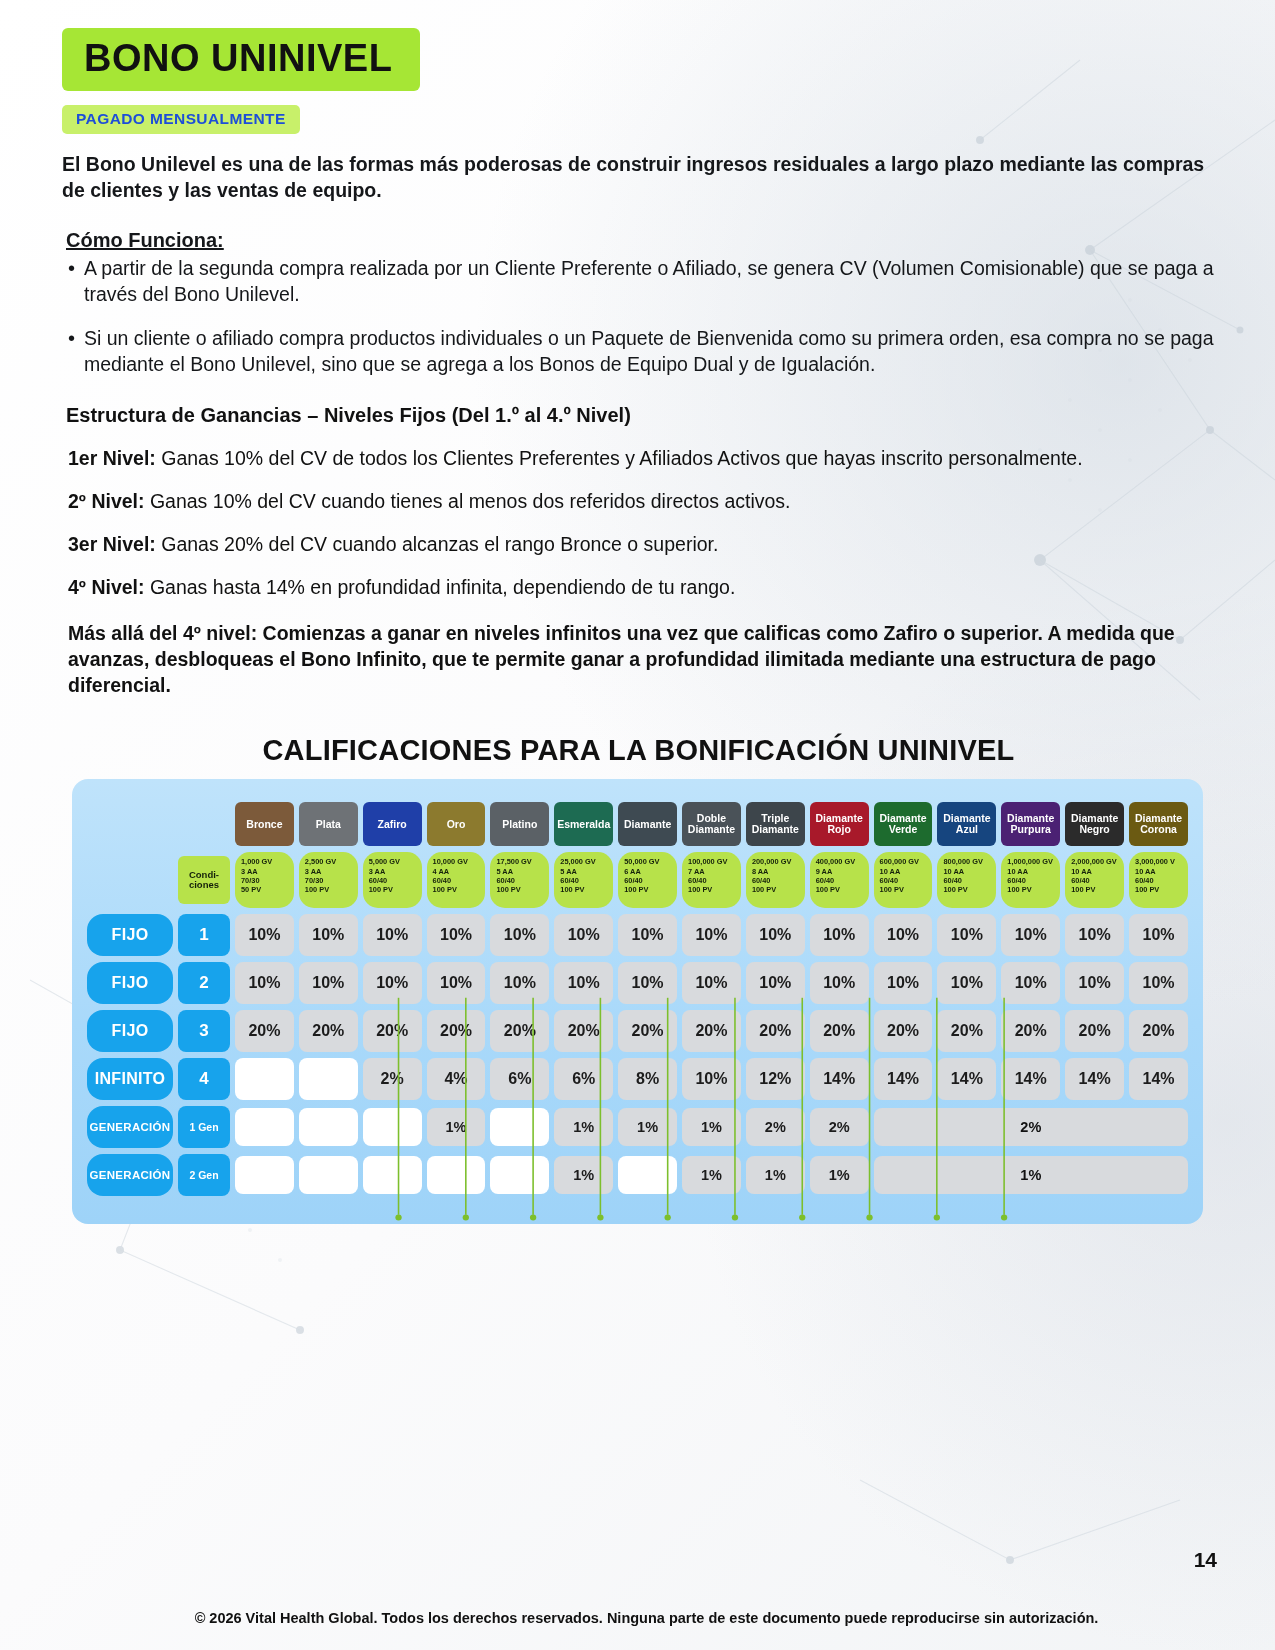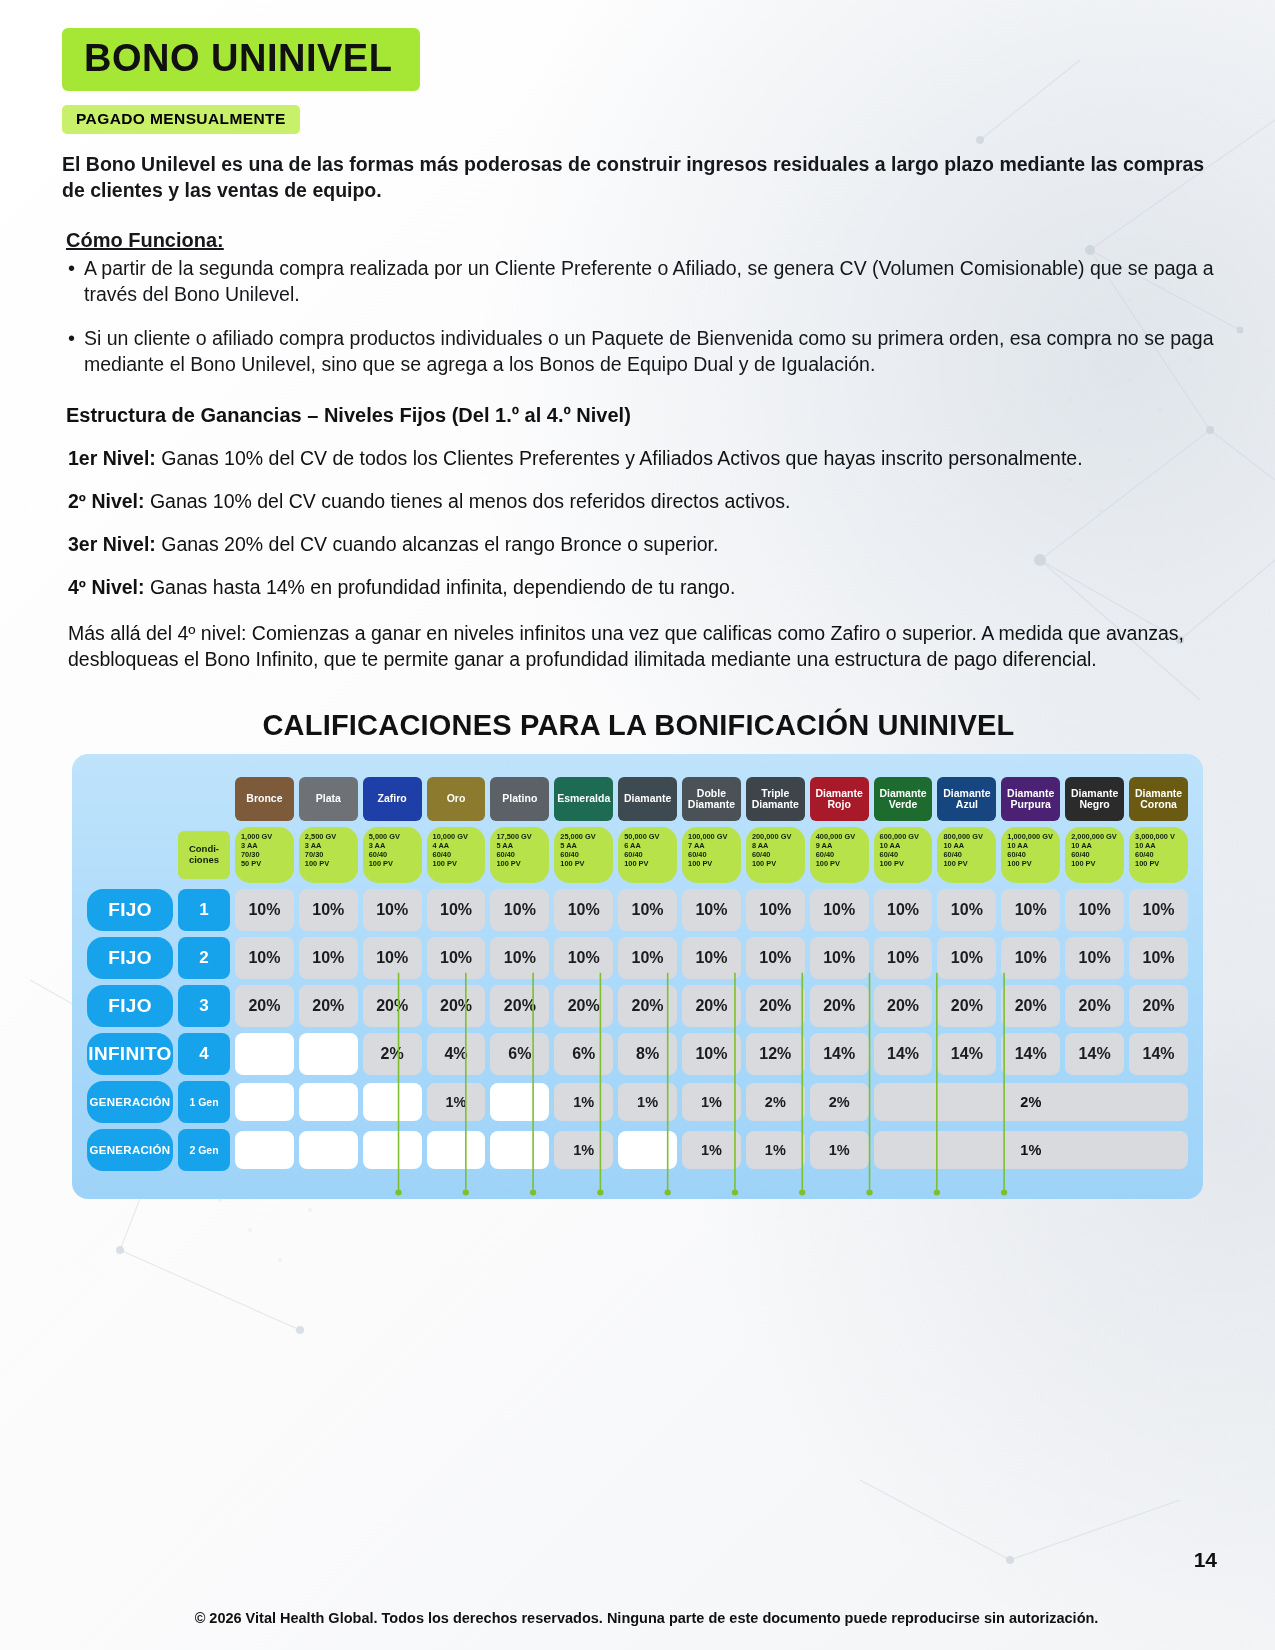--- a/index.html
+++ b/index.html
@@ -32,21 +32,21 @@
     font-size: 38px;
     font-weight: bold;
     letter-spacing: .5px;
     padding: 9px 28px 11px 22px;
     border-radius: 6px;
   }
   .sub-badge {
     display: inline-block;
     margin-top: 14px;
     background: #c8f06a;
-    color: #000000;
+    color: #1d4ed8;
     font-size: 15.5px;
     font-weight: bold;
     letter-spacing: .4px;
     padding: 5px 14px 6px 14px;
     border-radius: 5px;
   }
   p.body {
     font-size: 19.5px;
     line-height: 1.32;
     margin: 18px 0 0 0;
@@ -60,21 +60,21 @@
   ul.bullets li {
     font-size: 19.5px; line-height: 1.33; margin: 0 0 18px 0;
     padding-left: 22px; position: relative; color: #15171a;
   }
   ul.bullets li::before {
     content: "\2022"; position: absolute; left: 6px; top: -1px; font-size: 20px;
   }
   .section-head { font-size: 20px; font-weight: bold; margin: 26px 0 0 4px; }
   .level-line { font-size: 19.5px; margin: 20px 0 0 6px; }
   .level-line b { font-weight: bold; }
-  .beyond { font-size: 19.5px; font-weight: normal; margin: 22px 0 0 6px; line-height: 1.32; }
+  .beyond { font-size: 19.5px; font-weight: bold; margin: 22px 0 0 6px; line-height: 1.32; }
 
   h2.table-title {
     text-align: center; font-size: 29px; font-weight: bold;
     margin: 36px 0 12px 0; letter-spacing: .2px;
   }
 
   
   .matrix-wrap {
     margin: 0 12px 0 10px;
     background: linear-gradient(180deg,#bfe3fb 0%, #a9d9fa 55%, #9ed3f8 100%);
@@ -99,21 +99,21 @@
     line-height: 1.12;
   }
   .req-cell {
     background: #b7e24a; border-radius: 15px; height: 56px;
     font-size: 7.4px; font-weight: bold; color: #14210a;
     padding: 5px 4px 4px 6px; line-height: 1.25; white-space: pre-line;
   }
   .blue-pill {
     background: #17a3ec; color: #fff; border-radius: 16px; height: 42px;
     display: flex; align-items: center; justify-content: center;
-    font-size: 19px; font-weight: bold; letter-spacing: .3px;
+    font-size: 16px; font-weight: bold; letter-spacing: .3px;
   }
   .blue-pill.sm { font-size: 11.5px; }
   .blue-num {
     background: #17a3ec; color: #fff; border-radius: 8px; height: 42px;
     display: flex; align-items: center; justify-content: center;
     font-size: 17px; font-weight: bold;
   }
   .blue-num.sm { font-size: 10.5px; }
   .val-cell {
     background: #d8dadd; border-radius: 8px; height: 42px;

